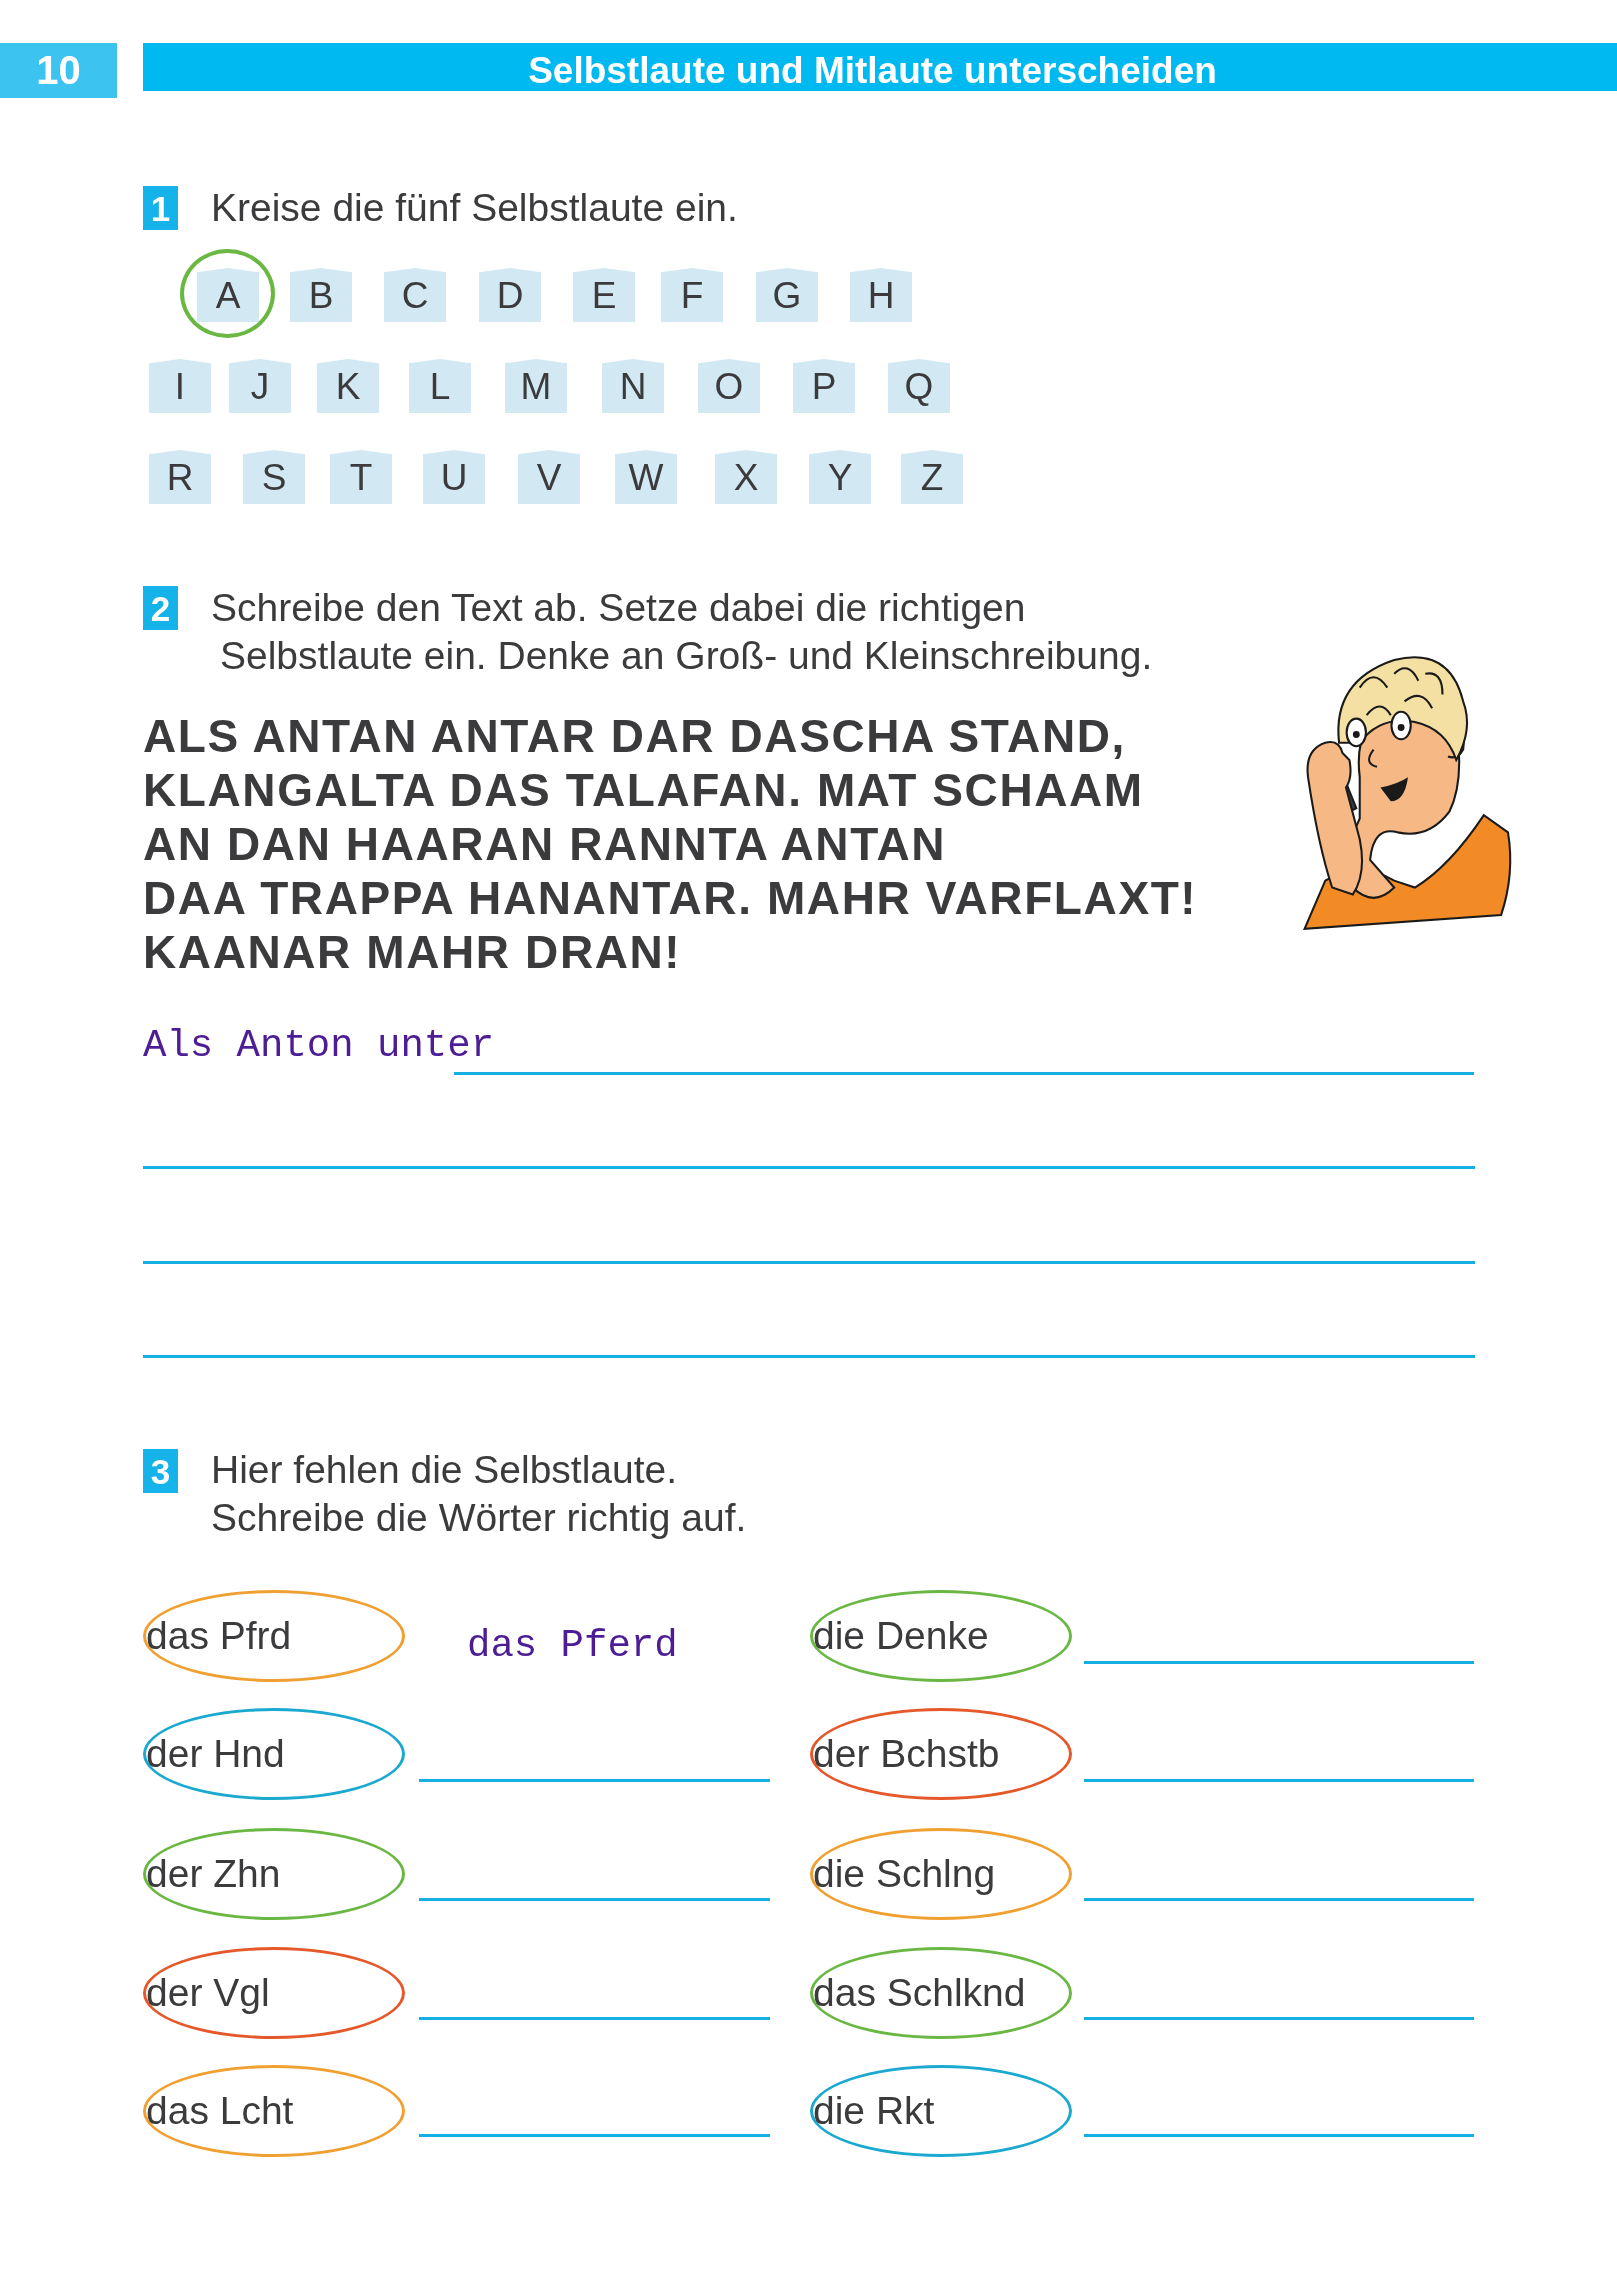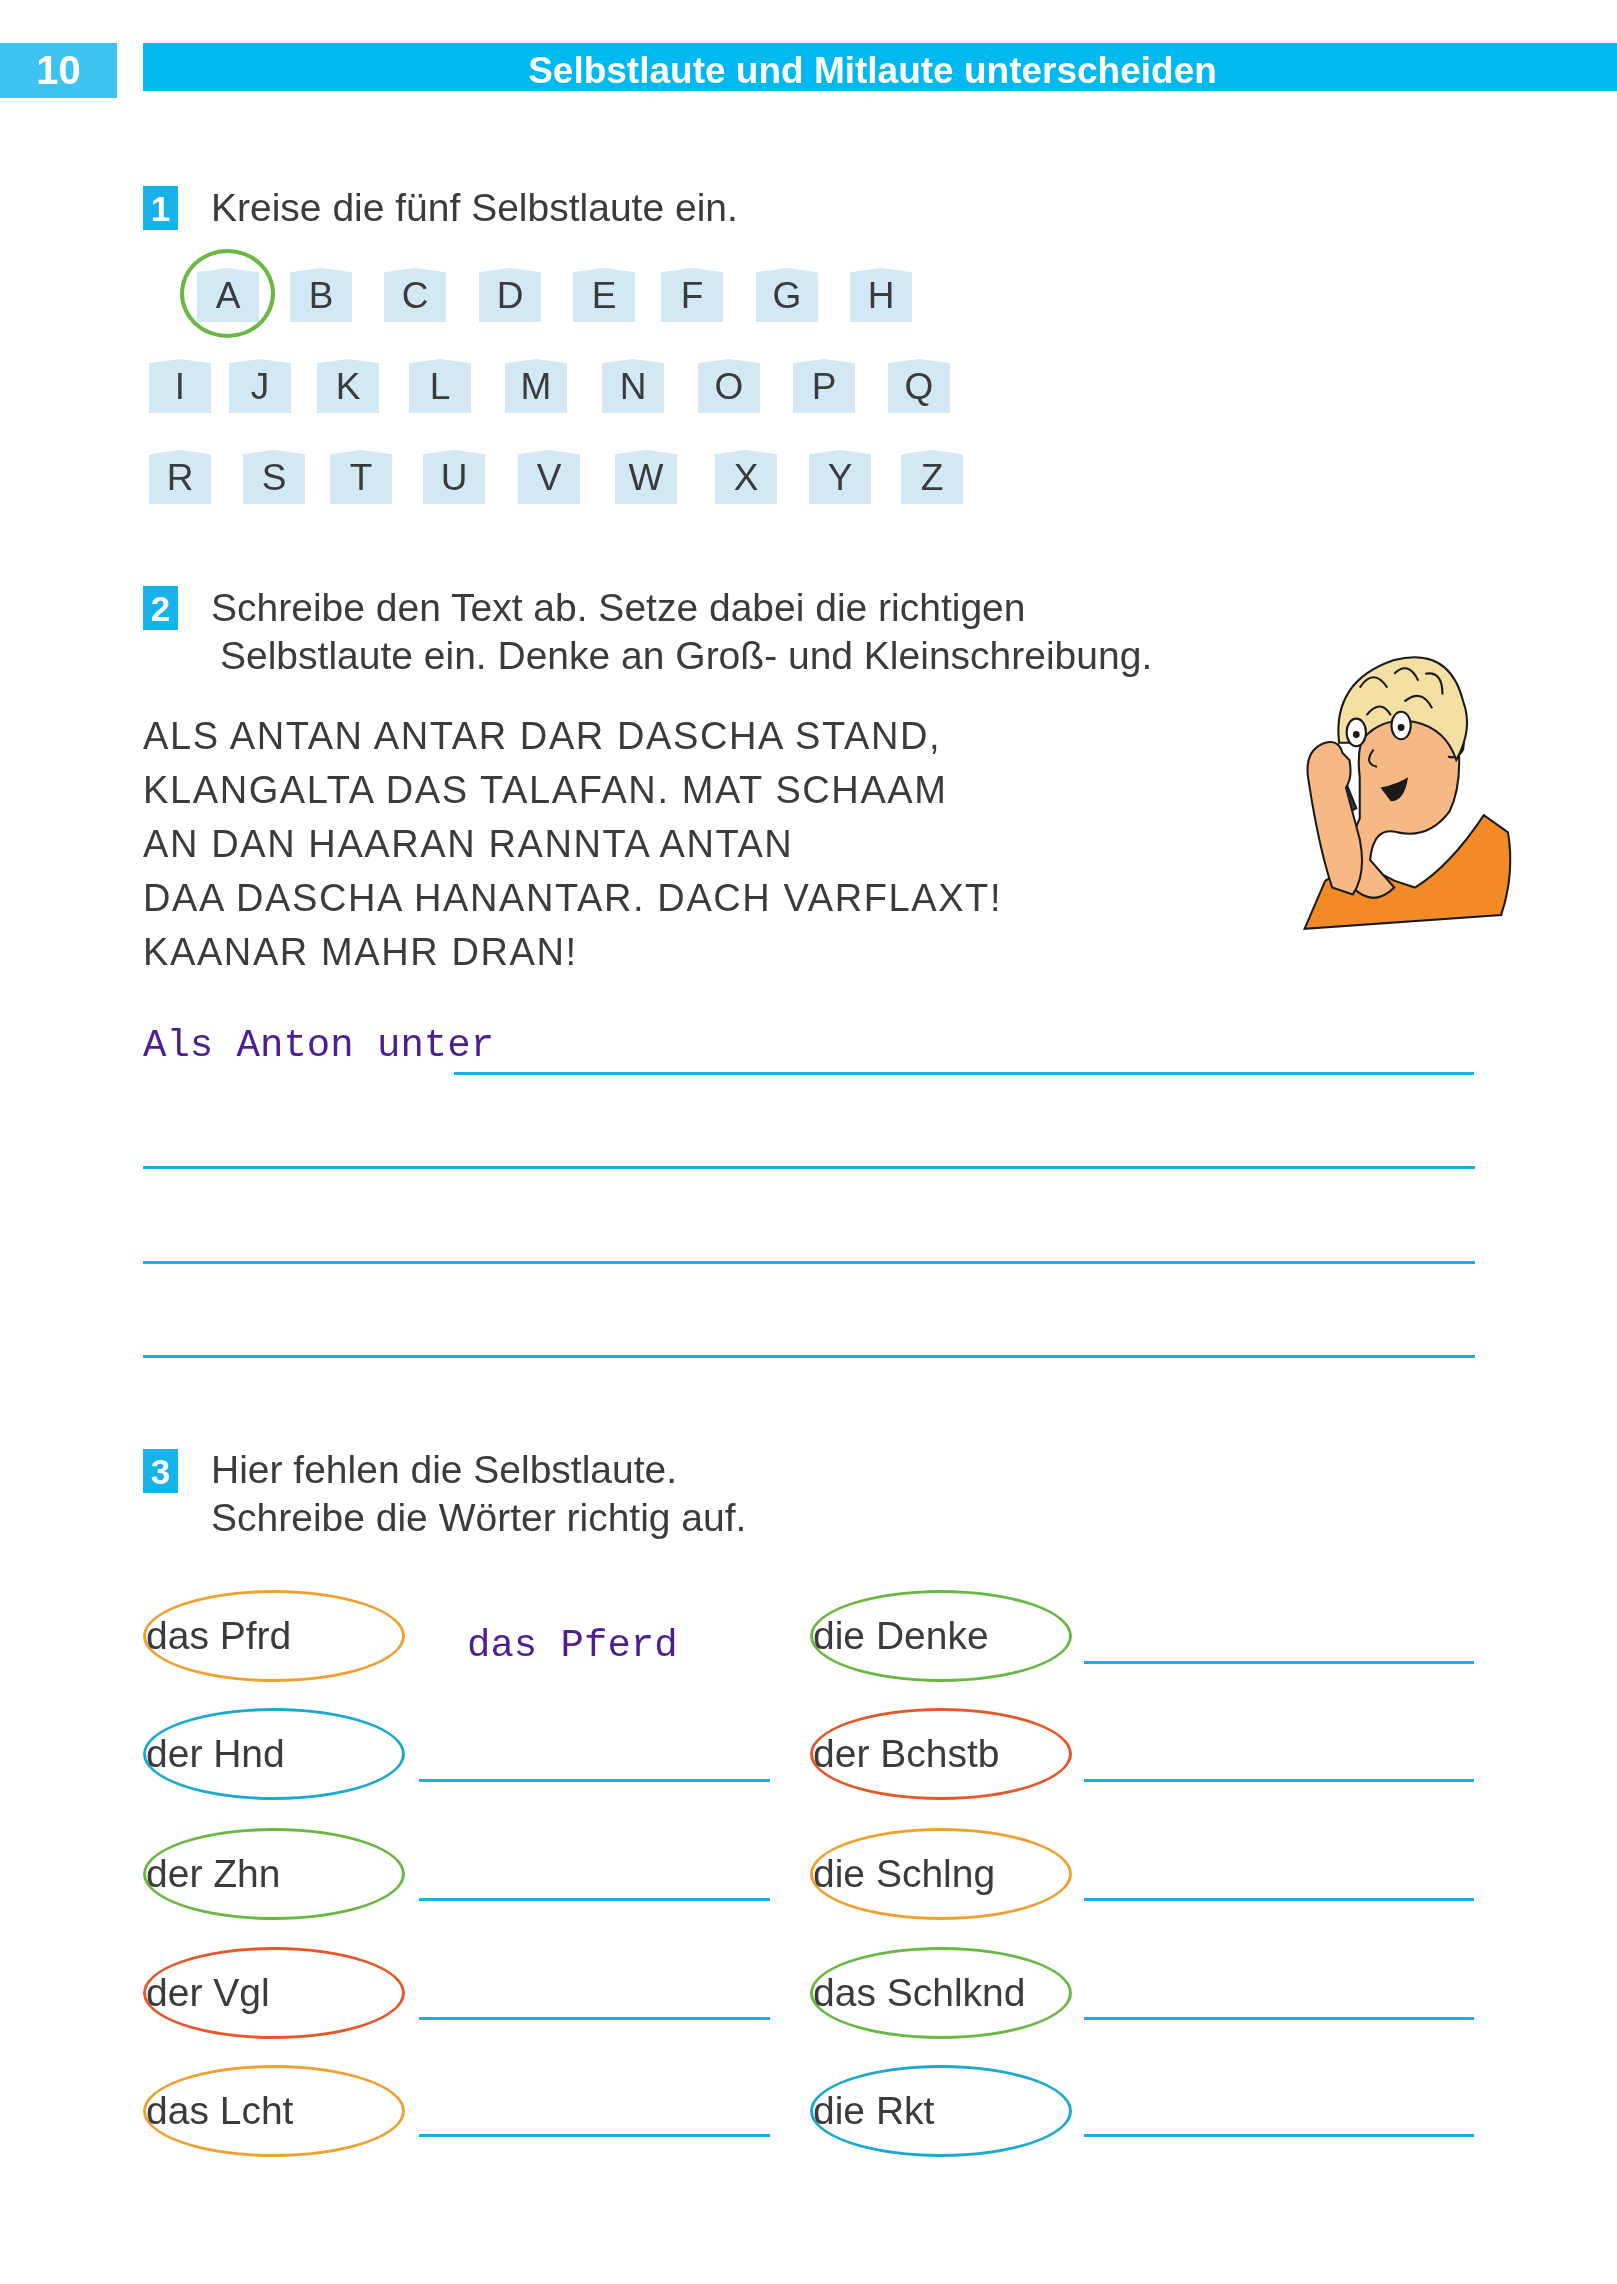--- a/index.html
+++ b/index.html
@@ -10,21 +10,21 @@
               font-weight:bold; font-size:40px; line-height:55px; text-align:center; }
   .title-bar { left:143px; top:43px; width:1475px; height:48px; background:#00b9f1; }
   .title-bar span { display:block; text-align:center; color:#fff; font-weight:bold; font-size:37px;
                     line-height:55px; padding-right:16px; }
   .badge { width:35px; height:44px; background:#16b2ea; color:#fff; font-weight:bold; font-size:35px;
            line-height:45px; text-align:center; }
   .instr { font-size:39px; line-height:48px; white-space:nowrap; }
   .tile { width:62px; height:54px; background:#d2e8f3; font-size:37px; line-height:56px; text-align:center;
           clip-path: polygon(0 8%, 50% 0, 100% 8%, 100% 100%, 0 100%); }
   .circle-mark { border:4px solid #6ab843; border-radius:50%; box-sizing:border-box; }
-  .caps { font-size:38px; letter-spacing:1.6px; line-height:54px; white-space:nowrap; }
+  .caps { font-size:46px; letter-spacing:1.6px; line-height:54px; white-space:nowrap;font-weight:bold; }
   .green { color:#4c1d95;font-family:Liberation Mono, monospace; }
   .line { height:3.2px; background:#14b0e4; }
   .oval { width:262px; height:92px; border:3.2px solid; border-radius:50%; box-sizing:border-box;
           font-size:39px; line-height:85px; white-space:nowrap; background:#fff; }
   .answer { font-size:39px; line-height:92px; white-space:nowrap; }
 </style>
 </head>
 <body>
 
 <div class="abs page-num">10</div>
@@ -65,21 +65,21 @@
 <div class="abs tile" style="left:809px;top:450px;">Y</div>
 <div class="abs tile" style="left:901px;top:450px;">Z</div>
 
 <div class="abs badge" style="left:143px;top:586px;">2</div>
 <div class="abs instr" style="left:211px;top:584px;">Schreibe den Text ab. Setze dabei die richtigen</div>
 <div class="abs instr" style="left:220px;top:632px;">Selbstlaute ein. Denke an Groß- und Kleinschreibung.</div>
 
 <div class="abs caps" style="left:143px;top:709px;">ALS ANTAN ANTAR DAR DASCHA STAND,</div>
 <div class="abs caps" style="left:143px;top:763px;">KLANGALTA DAS TALAFAN. MAT SCHAAM</div>
 <div class="abs caps" style="left:143px;top:817px;">AN DAN HAARAN RANNTA ANTAN</div>
-<div class="abs caps" style="left:143px;top:871px;">DAA DASCHA HANANTAR. DACH VARFLAXT!</div>
+<div class="abs caps" style="left:143px;top:871px;">DAA TRAPPA HANANTAR. MAHR VARFLAXT!</div>
 <div class="abs caps" style="left:143px;top:925px;">KAANAR MAHR DRAN!</div>
 
 <svg class="abs" style="left:1277px;top:620px;" width="262" height="342" viewBox="0 0 380 440">
 
   <path d="M40 420 L70 350 Q120 320 170 350 L200 360 Q250 330 300 255 L335 280 Q345 340 325 400 L40 420 Z" fill="#f28a25" stroke="#1a1a1a" stroke-width="3"></path>
 
   <path d="M120 200 Q110 120 170 95 Q240 70 262 140 Q270 210 250 250 Q220 290 175 280 Q140 270 135 320 L170 360 Q140 390 110 360 Q95 310 120 260 Z" fill="#f6b985" stroke="#1a1a1a" stroke-width="3"></path>
 
   <path d="M250 135 Q275 125 270 160 Q262 175 248 170" fill="#f6b985" stroke="#1a1a1a" stroke-width="3"></path>
 

